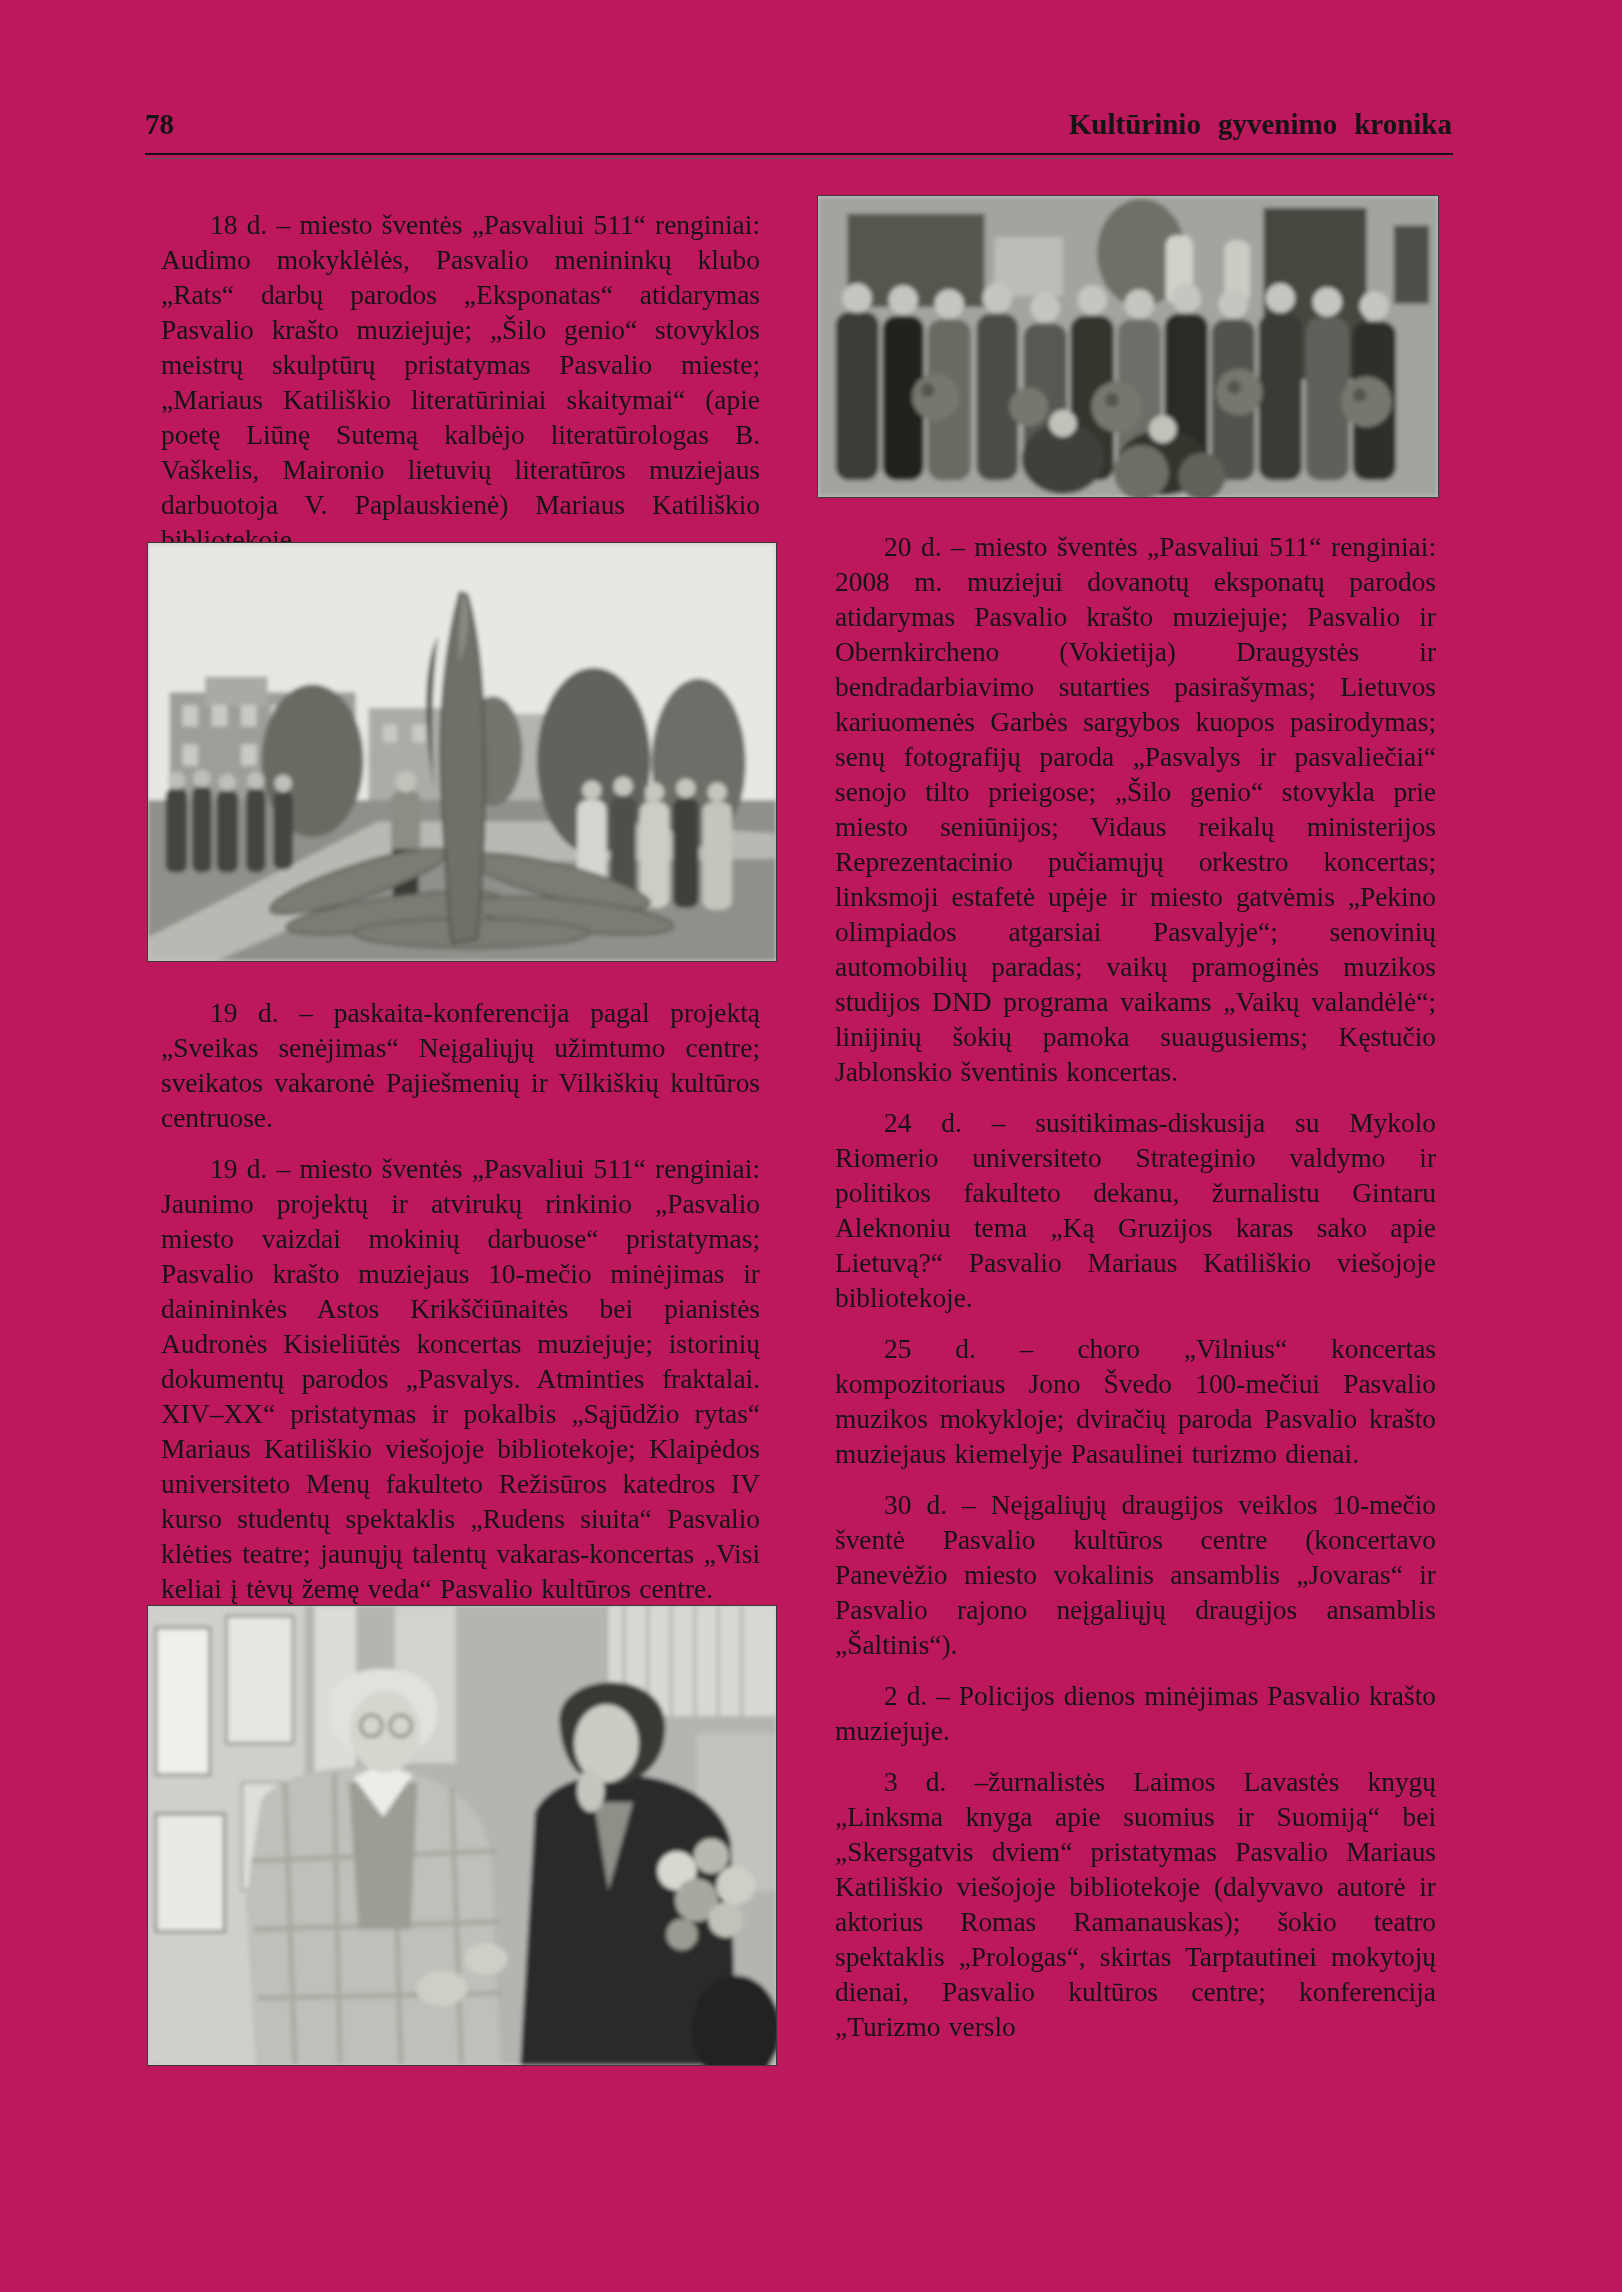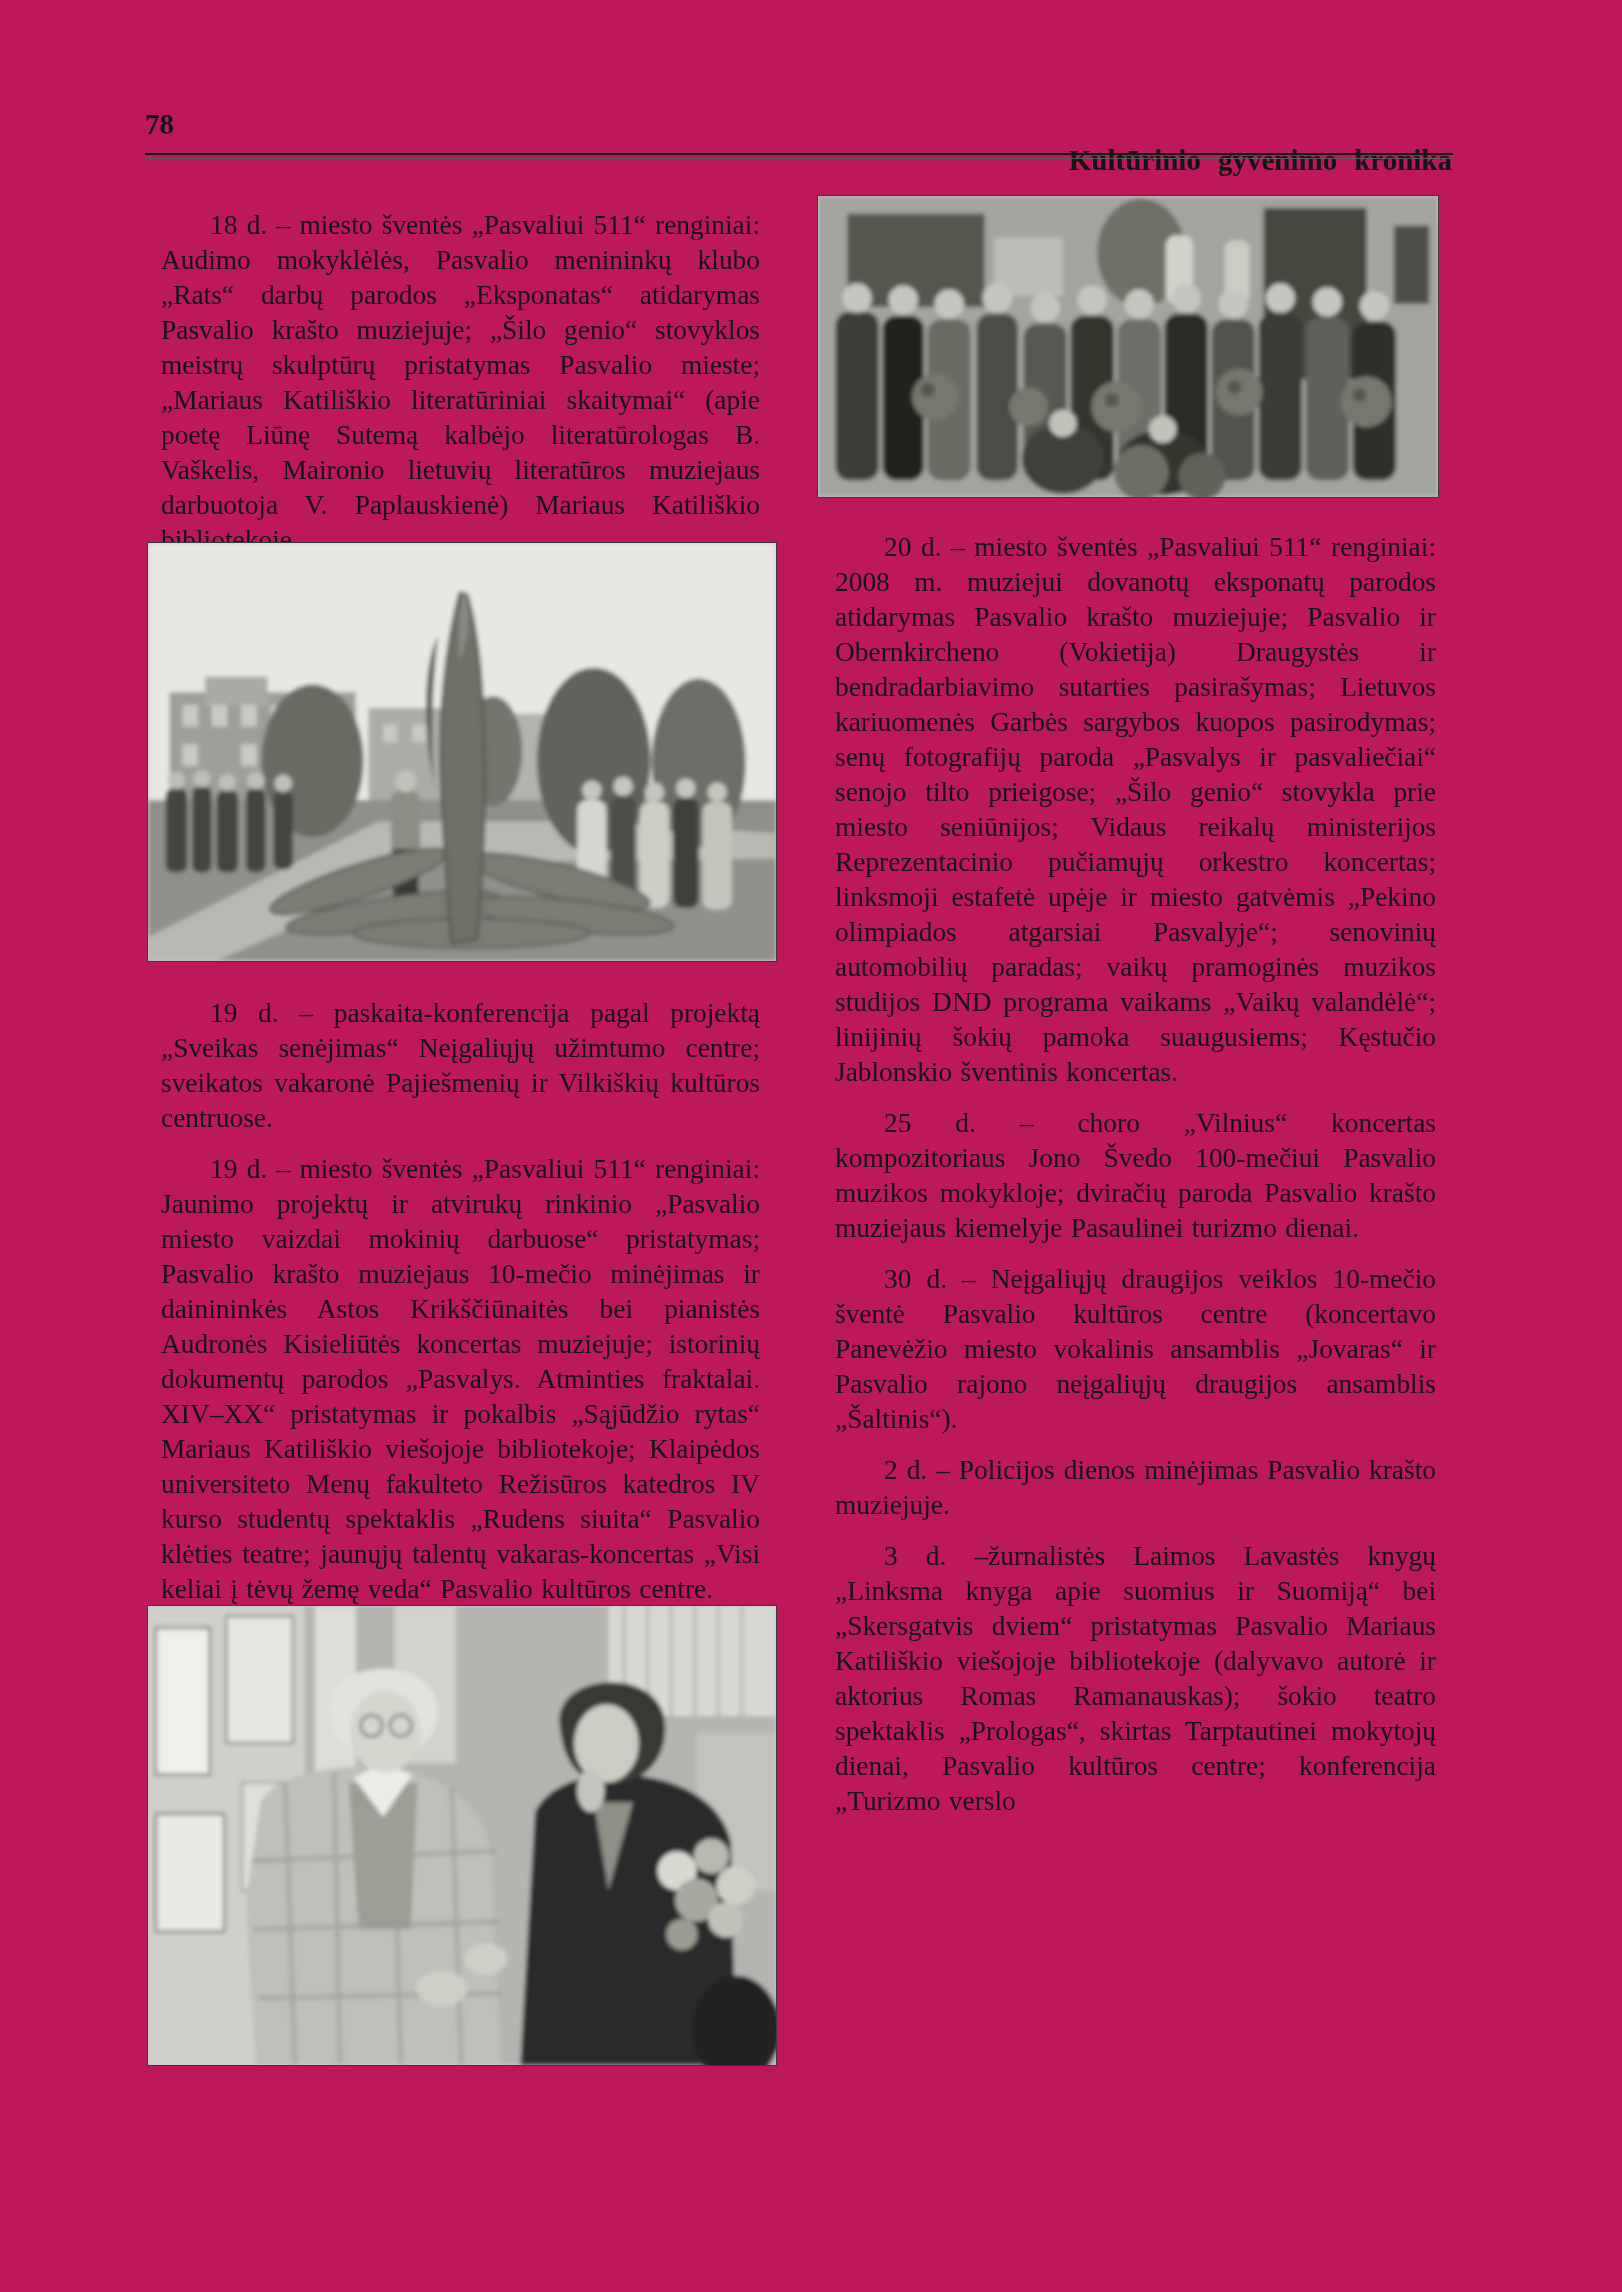--- a/index.html
+++ b/index.html
@@ -8,21 +8,21 @@
     background:#be185d; overflow:hidden;
     font-family:"Liberation Serif","DejaVu Serif",serif;
     color:#141414;
   }
   .page-number {
     position:absolute; left:145px; top:108px;
     font-size:29px; font-weight:700;
   }
   .running-title {
     position:absolute; right:170px; top:108px;
-    font-size:29px; font-weight:700; word-spacing:9.8px;margin-top:36px;
+    font-size:29px; font-weight:700; word-spacing:9.8px;
   }
   .header-rule {
     position:absolute; left:145px; top:153px; width:1308px; height:2.9px;
     border-top:2.9px solid #151515; border-bottom:1px solid #5a5a5a;
   }
   .col { position:absolute; width:631px; }
   .col-left-top  { left:145px; top:192px; }
   .col-left-mid  { left:145px; top:980px; }
   .col-right     { left:819px; top:514px; width:633px; }
   .par {
@@ -282,20 +282,21 @@
             <circle cx="352" cy="238" r="14" fill="#c2c2bb"></circle>
           <circle cx="330" cy="282" r="28" fill="#6e6e65"></circle>
             <circle cx="392" cy="286" r="24" fill="#62625a"></circle>
         </g>
       </g>
     </svg>
   </figure>
 
   <section class="col col-right">
     <p class="par">20 d. – miesto šventės „Pasvaliui 511“ renginiai: 2008 m. muziejui dovanotų eksponatų parodos atidarymas Pasvalio krašto muziejuje; Pasvalio ir Obernkircheno (Vokietija) Draugystės ir bendradarbiavimo sutarties pasirašymas; Lietuvos kariuomenės Garbės sargybos kuopos pasirodymas; senų fotografijų paroda „Pasvalys ir pasvaliečiai“ senojo tilto prieigose; „Šilo genio“ stovykla prie miesto seniūnijos; Vidaus reikalų ministerijos Reprezentacinio pučiamųjų orkestro koncertas; linksmoji estafetė upėje ir miesto gatvėmis „Pekino olimpiados atgarsiai Pasvalyje“; senovinių automobilių paradas; vaikų pramoginės muzikos studijos DND programa vaikams „Vaikų valandėlė“; linijinių šokių pamoka suaugusiems; Kęstučio Jablonskio šventinis koncertas.</p>
+    <p class="par">24 d. – susitikimas-diskusija su Mykolo Riomerio universiteto Strateginio valdymo ir politikos fakulteto dekanu, žurnalistu Gintaru Aleknoniu tema „Ką Gruzijos karas sako apie Lietuvą?“ Pasvalio Mariaus Katiliškio viešojoje bibliotekoje.</p>
     <p class="par">25 d. – choro „Vilnius“ koncertas kompozitoriaus Jono Švedo 100-mečiui Pasvalio muzikos mokykloje; dviračių paroda Pasvalio krašto muziejaus kiemelyje Pasaulinei turizmo dienai.</p>
     <p class="par">30 d. – Neįgaliųjų draugijos veiklos 10-mečio šventė Pasvalio kultūros centre (koncertavo Panevėžio miesto vokalinis ansamblis „Jovaras“ ir Pasvalio rajono neįgaliųjų draugijos ansamblis „Šaltinis“).</p>
     <p class="par">2 d. –  Policijos dienos minėjimas Pasvalio krašto muziejuje.</p>
     <p class="par">3 d. –žurnalistės Laimos Lavastės knygų „Linksma knyga apie suomius ir Suomiją“ bei „Skersgatvis dviem“  pristatymas Pasvalio Mariaus Katiliškio viešojoje bibliotekoje (dalyvavo autorė ir aktorius Romas Ramanauskas); šokio teatro spektaklis „Prologas“, skirtas Tarptautinei mokytojų dienai, Pasvalio kultūros centre; konferencija „Turizmo verslo</p>
   </section>
 
 </div>
 
 
 </body></html>

